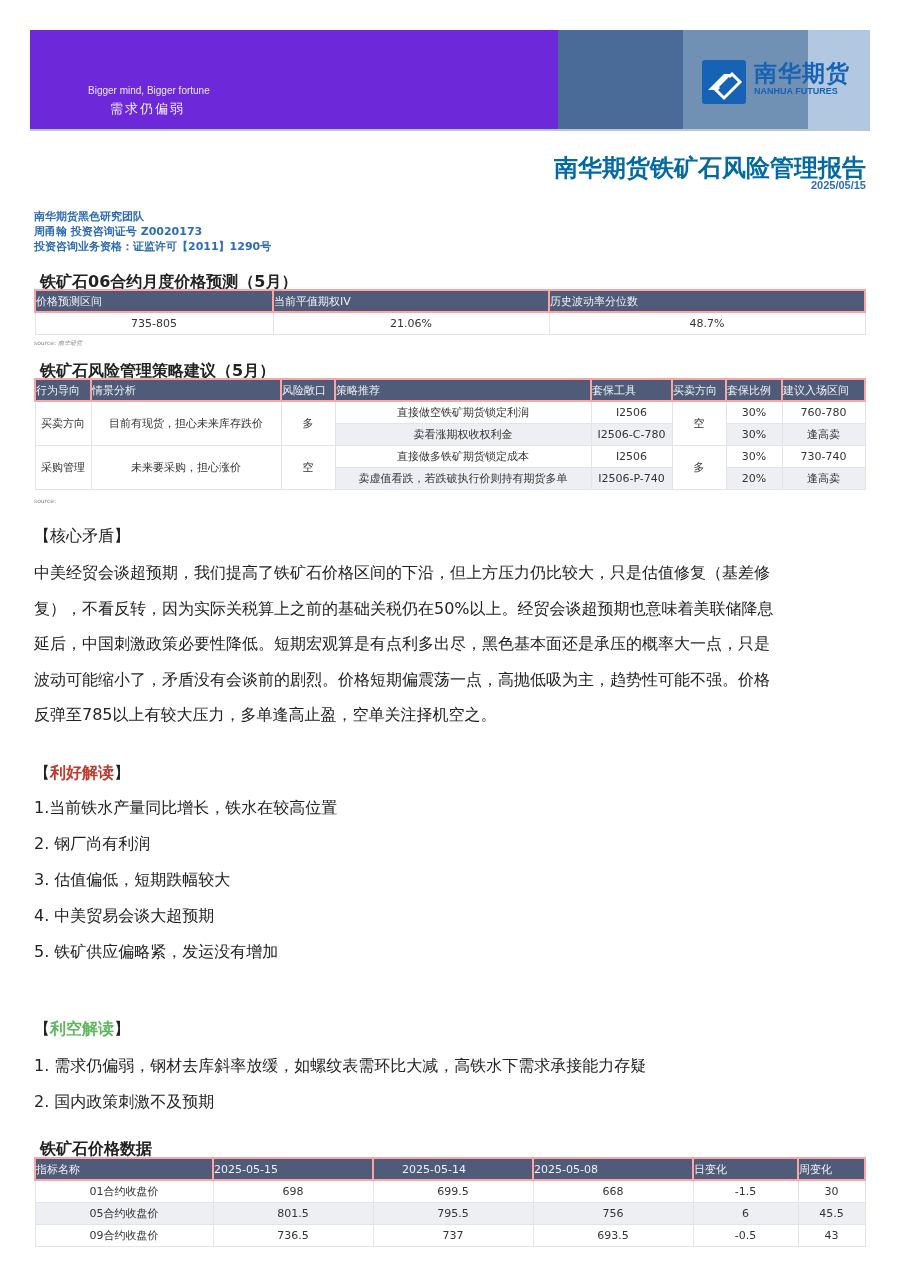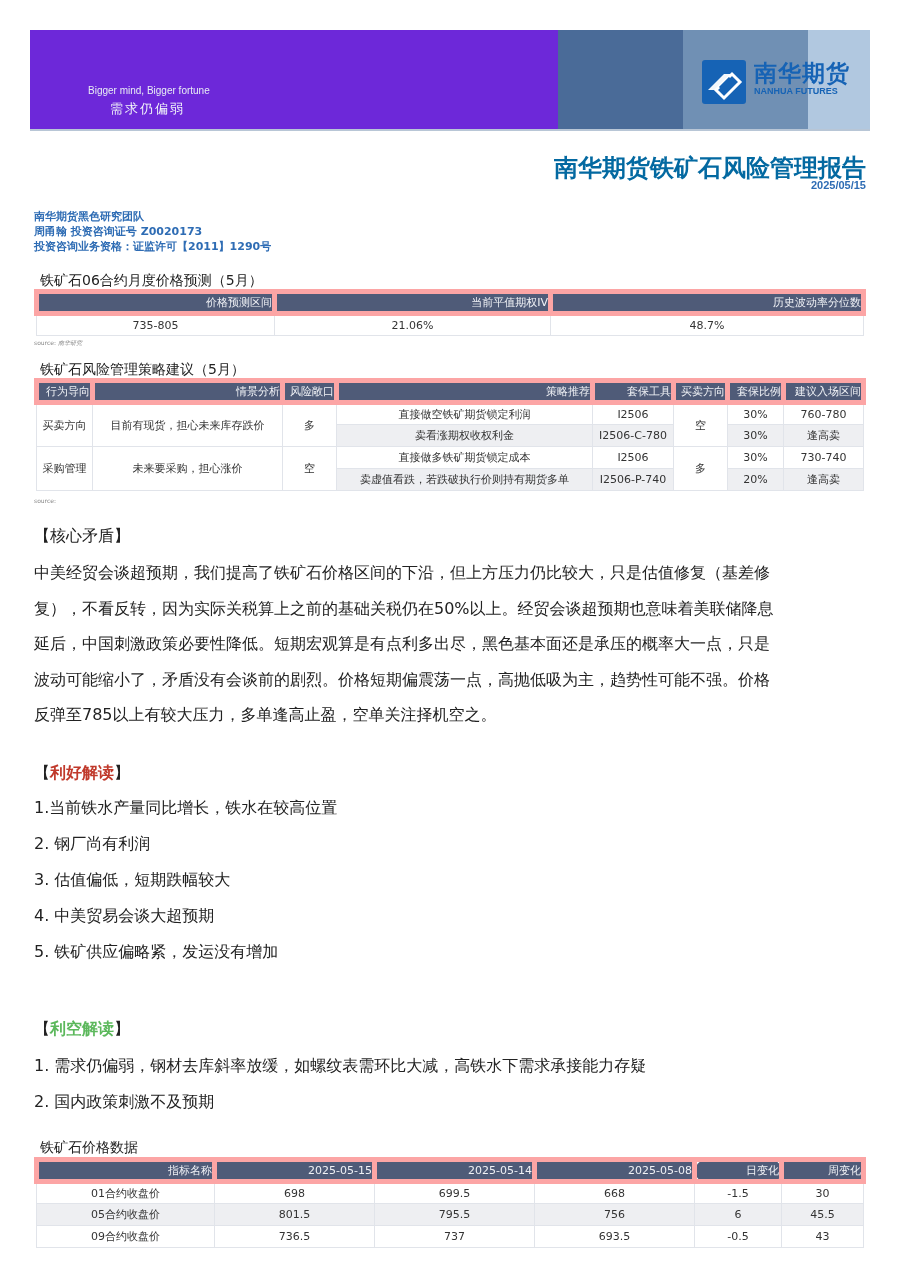--- a/index.html
+++ b/index.html
@@ -21,23 +21,23 @@
     .logo-cn { font-size: 23px; font-weight: bold; color: #1663b5; letter-spacing: 1px; line-height: 26px; }
     .logo-en { font-size: 9px; font-weight: bold; color: #1663b5; font-family: "Liberation Sans", sans-serif; line-height: 11px; }
 
     
     .report-title { position: absolute; right: 34px; top: 152px; font-size: 24px; font-weight: bold; color: #0369a1; }
     .report-date { position: absolute; right: 34px; top: 179px; font-size: 11px; font-weight: bold; color: #2e6cb4; font-family: "Liberation Sans", sans-serif; }
 
     .author { position: absolute; left: 34px; top: 209px; font-size: 11px; font-weight: bold; color: #2e6cb4; line-height: 15px; }
 
     
-    .tbl-caption { position: absolute; font-size: 14px; color: #222; }
+    .tbl-caption { position: absolute; font-size: 16px; color: #222; font-weight: bold; }
     table { position: absolute; border-collapse: collapse; font-size: 11px; color: #333; }
-    th { background: #4f5b78; color: #f0f2f6; font-weight: normal; border: 5px solid #fca5a5; text-align: right; height: 22px; }
+    th { background: #4f5b78; color: #f0f2f6; font-weight: normal; border: 2px solid #fca5a5; text-align: left; height: 22px; }
     td { border: 1px solid #e1e4ea; text-align: center; height: 22px; }
     tr.alt td.shade { background: #eeeff2; }
     .source { position: absolute; font-size: 6px; color: #888; }
     .source i { font-style: italic; }
 
     
     .section-head { position: absolute; left: 34px; font-size: 16px; color: #222; }
     .section-head .red { color: #c0392b; font-weight: bold; }
     .section-head .green { color: #5cb85c; font-weight: bold; }
     .paragraph { position: absolute; left: 34px; width: 834px; font-size: 16px; line-height: 35.5px; color: #222; }
@@ -172,21 +172,21 @@
 <div class="list-item" style="top:1092px;">2. 国内政策刺激不及预期</div>
 
 <div class="tbl-caption" style="left:40px; top:1139px;">铁矿石价格数据</div>
 <table style="left:34px; top:1157px; width:832px;">
   <tbody>
       <tr>
     <th style="width:178px;">指标名称</th>
     <th style="width:160px;">2025-05-15</th>
     <th style="width:160px;padding-left:28px;">2025-05-14</th>
     <th style="width:160px;">2025-05-08</th>
-    <th style="width:87px;border-radius:11px;">日变化</th>
+    <th style="width:105px;">日变化</th>
     <th>周变化</th>
   </tr>
   <tr>
     <td>01合约收盘价</td>
     <td>698</td>
     <td>699.5</td>
     <td>668</td>
     <td>-1.5</td>
     <td>30</td>
   </tr>

